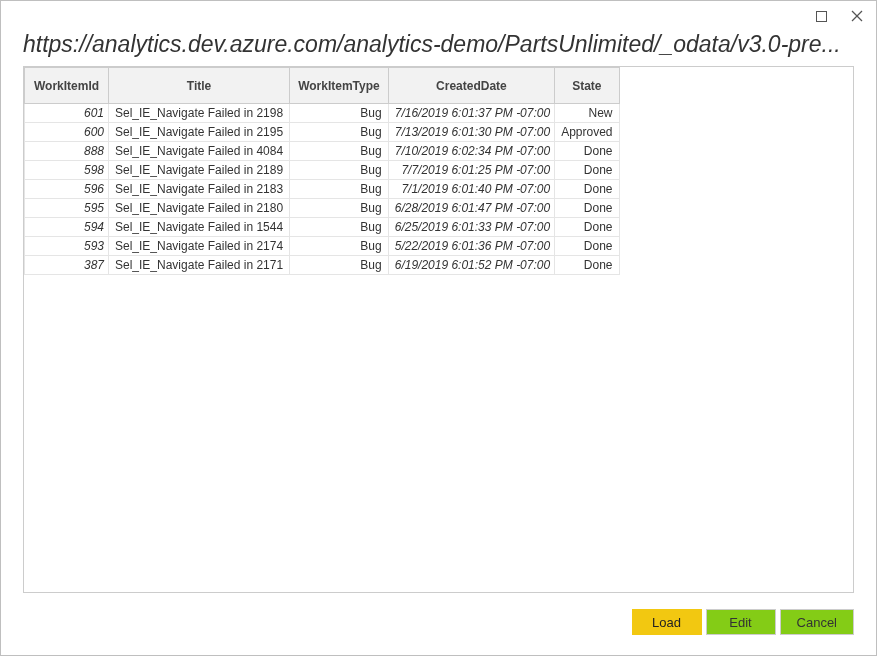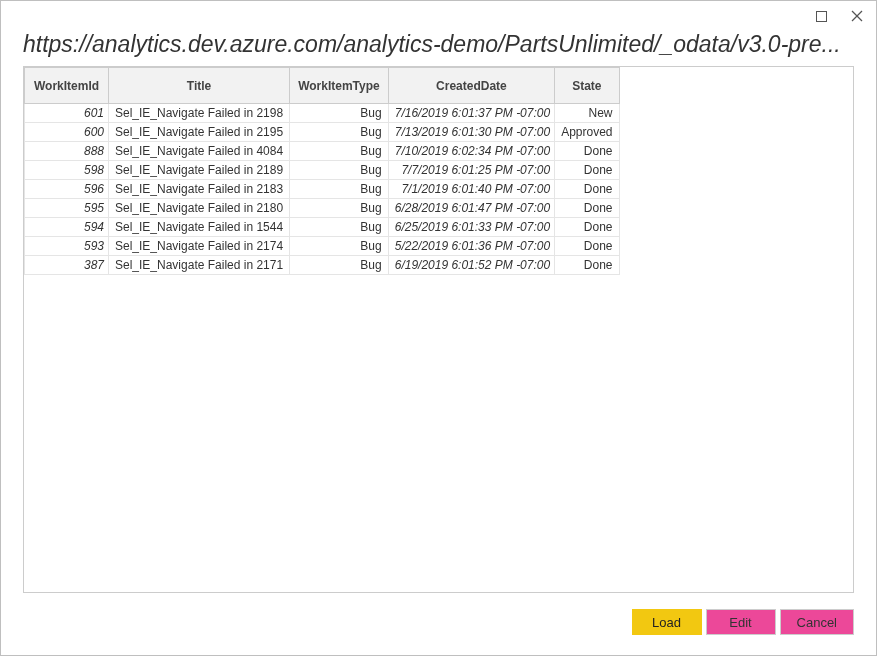--- a/index.html
+++ b/index.html
@@ -92,21 +92,21 @@
     justify-content: flex-end;
     align-items: center;
     padding: 0 22px 16px 22px;
     gap: 4px;
   }
   .btn {
     min-width: 70px;
     height: 26px;
     font-size: 13px;
     border: 1px solid #ccc;
-    background: #ec4899;
+    background: #84cc16;
     color: #333;
     padding: 0 16px;
     display: inline-flex;
     align-items: center;
     justify-content: center;
     cursor: pointer;
   }
   .btn.primary {
     background: #f2c811;
     border-color: #f2c811;

